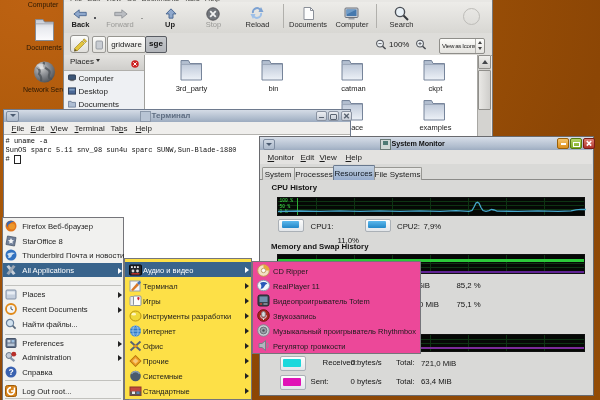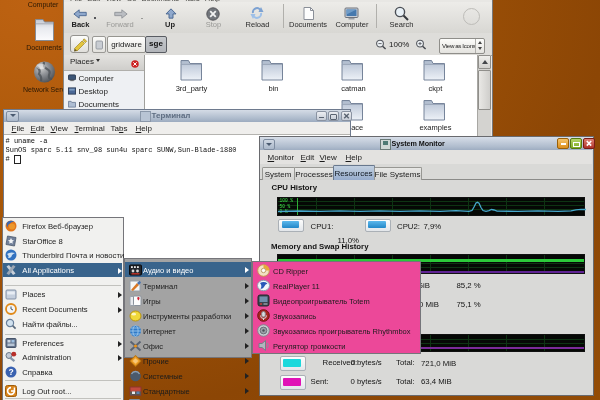--- a/index.html
+++ b/index.html
@@ -464,21 +464,21 @@
 .m2r{position:absolute;left:0;right:0;height:15px;}
 .m2r svg{position:absolute;left:3.5px;top:1.5px;}
 .m2r span{position:absolute;left:18px;top:3.5px;font-size:7.5px;color:#1c1c1c;white-space:nowrap;}
 .m2r.hi{background:#39648c;}
 .m2r.hi span{color:#fff;}
 .m3r{position:absolute;left:1px;right:1px;height:15px;}
 .m3r svg{position:absolute;left:3px;top:1px;}
 .m3r span{position:absolute;left:19px;top:3.5px;font-size:7.5px;color:#1c1c1c;white-space:nowrap;}
 </style>
 
-<div class="a" style="left:124px;top:258px;width:128px;height:100px;background:#a3a3a3;border:1px solid #75757a;box-sizing:border-box;">
+<div class="a" style="left:124px;top:258px;width:128px;height:142px;background:#fde047;border:1px solid #75757a;box-sizing:border-box;">
   <div class="m2r hi" style="top:3.3px;">
       <svg width="13" height="12" viewBox="0 0 13 12">
         <rect x=".5" y="1" width="12" height="10" rx="1" fill="#23262b" stroke="#0a0a0c"></rect>
         <rect x="2" y="2.2" width="1.8" height="1.8" fill="#e8e8e8"></rect>
         <rect x="5" y="2.2" width="1.8" height="1.8" fill="#e8e8e8"></rect>
         <rect x="8" y="2.2" width="1.8" height="1.8" fill="#e8e8e8"></rect>
         <circle cx="4" cy="7" r="1.4" fill="#d8d8d8"></circle>
         <circle cx="8.5" cy="7" r="1.4" fill="#d8d8d8"></circle>
         <rect x="2.5" y="9" width="8" height="1.6" fill="#b03028"></rect>
       </svg>
@@ -589,21 +589,21 @@
         <path d="M3.5,6.5 a3,3 0 0 0 6,0 M6.5,9.5 L6.5,11" stroke="#d8dce2" stroke-width="1" fill="none"></path>
       </svg>
       <span>Звукозапись</span>
     </div>
   <div class="m3r" style="top:61px;">
       <svg width="13" height="13" viewBox="0 0 13 13">
         <circle cx="6.5" cy="6.5" r="5.8" fill="#c8ccd2" stroke="#82878e"></circle>
         <circle cx="6.5" cy="6.5" r="3.4" fill="#9aa0a8" stroke="#6a7078"></circle>
         <circle cx="6.5" cy="6.5" r="1.2" fill="#4a5058"></circle>
       </svg>
-      <span>Звукозапись проигрыватель Rhythmbox</span>
+      <span>Музыкальный проигрыватель Rhythmbox</span>
     </div>
   <div class="m3r" style="top:76px;">
       <svg width="13" height="13" viewBox="0 0 13 13">
         <path d="M2,4.5 L5,4.5 L8.5,1.5 L8.5,11.5 L5,8.5 L2,8.5 Z" fill="#b0b6be" stroke="#787e86"></path>
         <path d="M10,4 A3.4,3.4 0 0 1 10,9" stroke="#8a9098" stroke-width="1.1" fill="none"></path>
       </svg>
       <span>Регулятор громкости</span>
     </div>
 </div>
 

